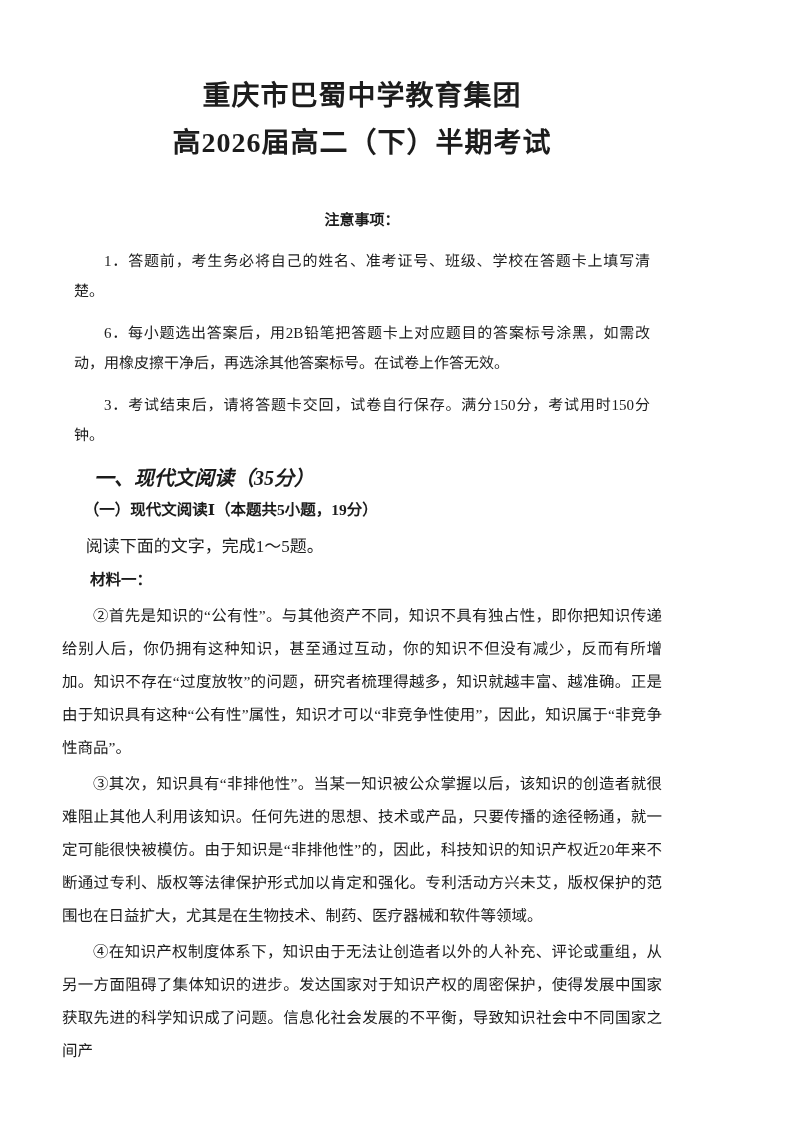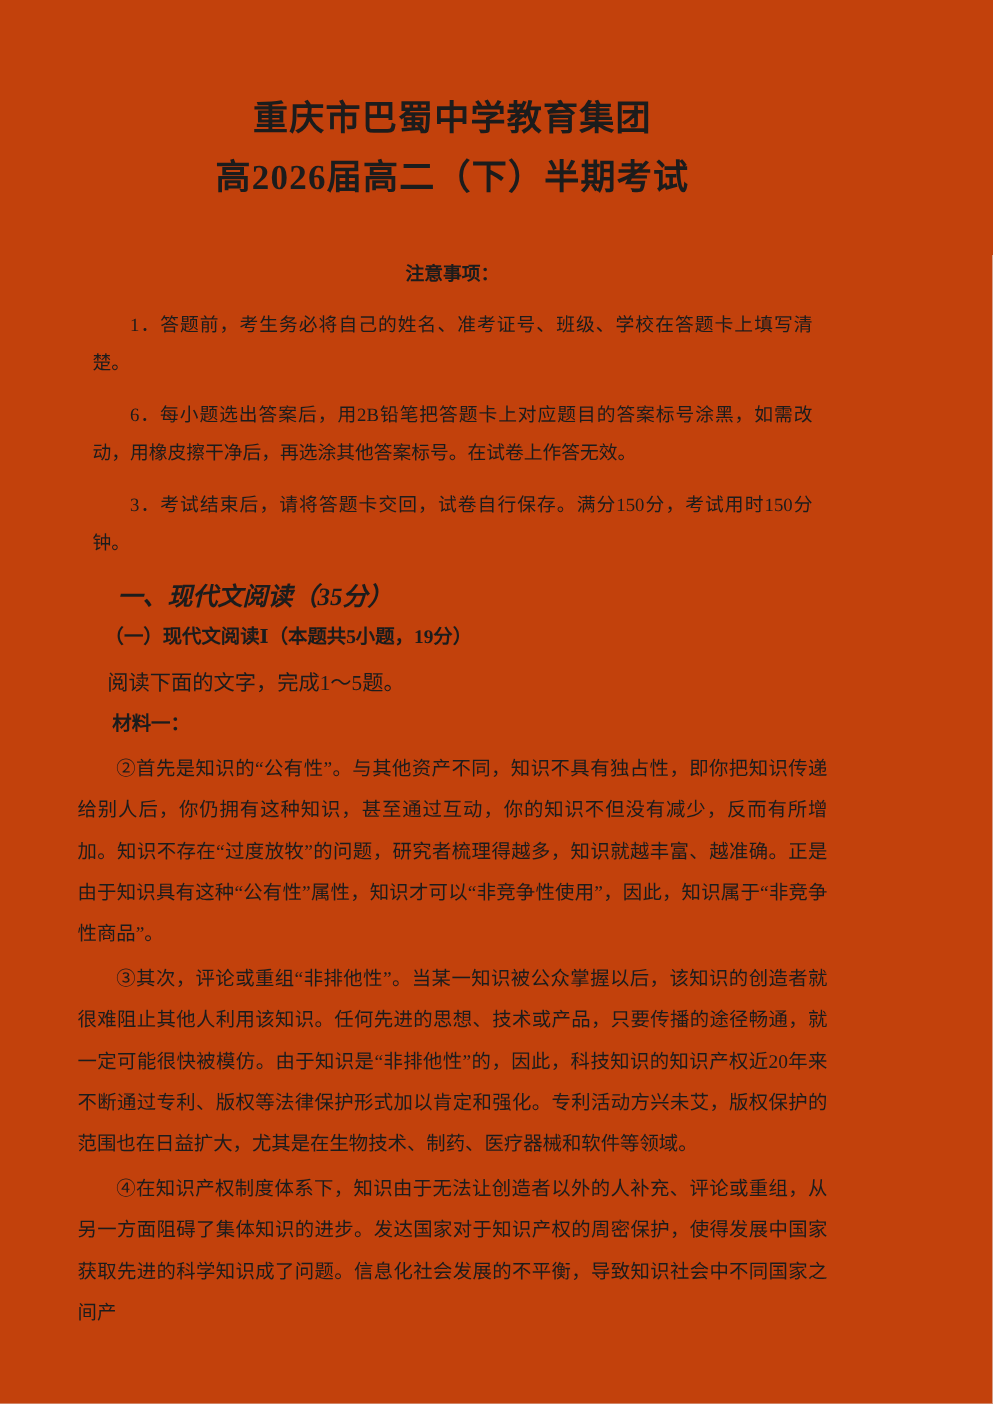--- a/index.html
+++ b/index.html
@@ -5,21 +5,21 @@
   html, body {
     margin: 0;
     padding: 0;
     background: #e8e8e8;
   }
   .page {
     position: relative;
     width: 794px;
     height: 1123px;
     margin: 0 auto;
-    background: #c2410c;
+    background: #ffffff;
     box-sizing: border-box;
     padding: 64px 132px 40px 62px;
     font-family: "Liberation Serif", "DejaVu Serif", serif;
     color: #1c1c1c;
     overflow: hidden;
   }
   .title-block {
     text-align: center;
     margin: 8px 0 40px 0;
   }
@@ -96,17 +96,17 @@
     <p class="notice-item">6．每小题选出答案后，用2B铅笔把答题卡上对应题目的答案标号涂黑，如需改动，用橡皮擦干净后，再选涂其他答案标号。在试卷上作答无效。</p>
     <p class="notice-item">3．考试结束后，请将答题卡交回，试卷自行保存。满分150分，考试用时150分钟。</p>
   </section>
 
   <section>
     <p class="section-heading">一、现代文阅读（35分）</p>
     <p class="subsection-heading">（一）现代文阅读Ⅰ（本题共5小题，19分）</p>
     <p class="instruction">阅读下面的文字，完成1～5题。</p>
     <p class="material-label">材料一：</p>
     <p class="para">②首先是知识的“公有性”。与其他资产不同，知识不具有独占性，即你把知识传递给别人后，你仍拥有这种知识，甚至通过互动，你的知识不但没有减少，反而有所增加。知识不存在“过度放牧”的问题，研究者梳理得越多，知识就越丰富、越准确。正是由于知识具有这种“公有性”属性，知识才可以“非竞争性使用”，因此，知识属于“非竞争性商品”。</p>
-    <p class="para">③其次，评论或重组“非排他性”。当某一知识被公众掌握以后，该知识的创造者就很难阻止其他人利用该知识。任何先进的思想、技术或产品，只要传播的途径畅通，就一定可能很快被模仿。由于知识是“非排他性”的，因此，科技知识的知识产权近20年来不断通过专利、版权等法律保护形式加以肯定和强化。专利活动方兴未艾，版权保护的范围也在日益扩大，尤其是在生物技术、制药、医疗器械和软件等领域。</p>
+    <p class="para">③其次，知识具有“非排他性”。当某一知识被公众掌握以后，该知识的创造者就很难阻止其他人利用该知识。任何先进的思想、技术或产品，只要传播的途径畅通，就一定可能很快被模仿。由于知识是“非排他性”的，因此，科技知识的知识产权近20年来不断通过专利、版权等法律保护形式加以肯定和强化。专利活动方兴未艾，版权保护的范围也在日益扩大，尤其是在生物技术、制药、医疗器械和软件等领域。</p>
     <p class="para">④在知识产权制度体系下，知识由于无法让创造者以外的人补充、评论或重组，从另一方面阻碍了集体知识的进步。发达国家对于知识产权的周密保护，使得发展中国家获取先进的科学知识成了问题。信息化社会发展的不平衡，导致知识社会中不同国家之间产</p>
   </section>
 
 </div>
 
 </body></html>

